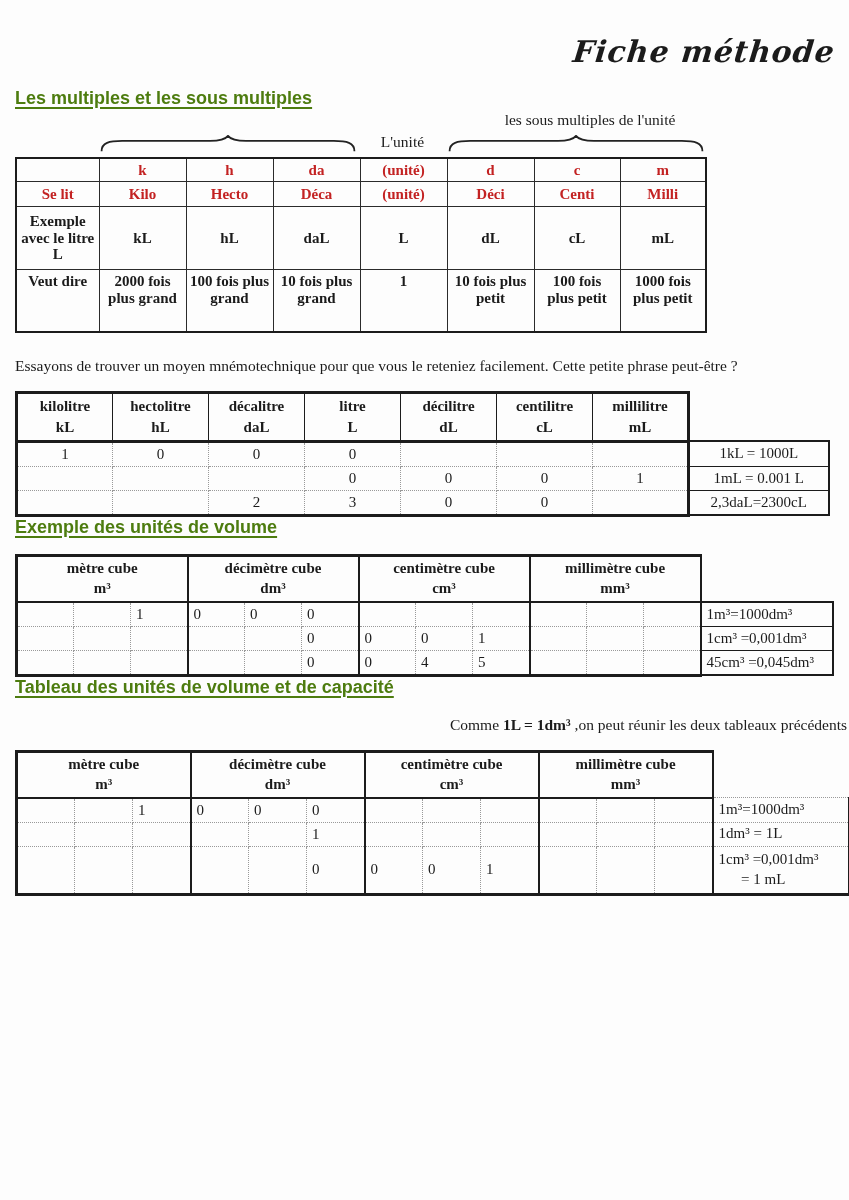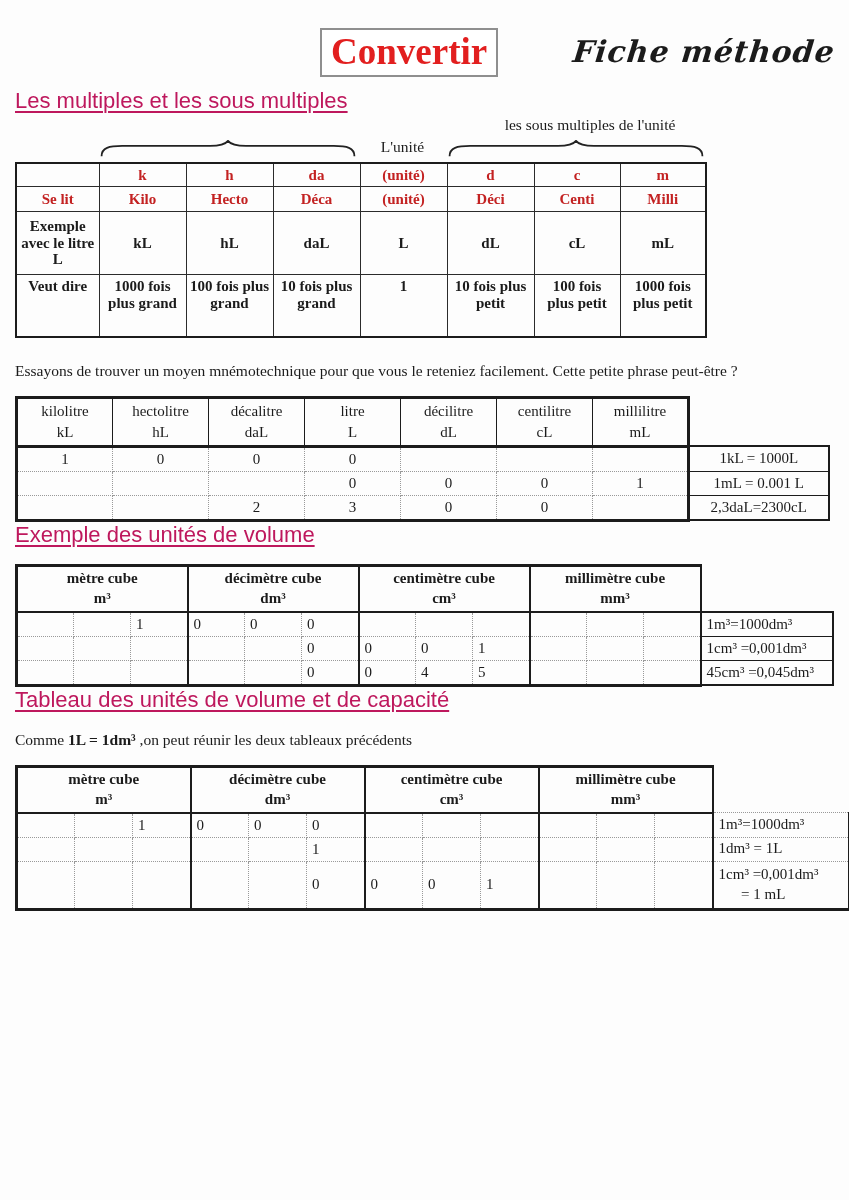--- a/index.html
+++ b/index.html
@@ -7,21 +7,21 @@
   .page{padding:26px 2px 0 15px;width:832px;}
 
   
   .topbar{position:relative;height:62px;}
   .convertir{position:absolute;left:305px;top:2px;border:2px solid #8f8f8f;background:#fff;
     padding:0 9px 2px;font-family:"Liberation Serif",serif;font-weight:bold;font-size:37px;color:#e21f1f;}
   .fiche{position:absolute;left:558px;top:8px;font-family:"DejaVu Serif",serif;font-style:italic;
     font-weight:bold;font-size:30px;letter-spacing:1px;transform:skewX(-6deg);}
 
   
-  h2.sec{font-family:"Liberation Sans",sans-serif;font-weight:normal;font-size:22px;color:#be185d;
+  h2.sec{font-family:"Liberation Sans",sans-serif;font-weight:bold;font-size:18px;color:#4d7c0f;
     margin:0;display:inline-block;text-decoration:underline;text-decoration-thickness:2px;text-underline-offset:3px;}
   .s1h{margin-top:30px;}
   .s2h{margin-top:46px;}
   .s3h{margin-top:46px;}
   .s4h{margin-top:42px;}
 
   
   .braces{position:relative;height:46px;margin-top:2px;font-size:15.5px;}
   .braces .lab{position:absolute;top:0;text-align:center;}
   .lab-mult{left:70px;width:285px;}
@@ -44,21 +44,21 @@
   .t1 tr.r3 td{height:62px;}
   .t1 tr.r4 td{height:58px;vertical-align:top;padding-top:3px;}
 
   
   .gridtbl td.d{border:1px dotted #999;height:23px;}
   .gridtbl tr.last td{border-bottom:3px solid #1c1c1c;}
 
   
   .t2{width:812px;margin-top:14px;}
   .t2 th.cap{border:1.5px solid #1c1c1c;border-top-width:3px;border-bottom-width:3px;
-    font-weight:normal;white-space:pre-line;height:46px;line-height:1.35;}
+    font-weight:bold;white-space:pre-line;height:46px;line-height:1.35;}
   .t2 th.cl{border-left-width:3px;}
   .t2 th.cr{border-right-width:3px;}
   .t2 th.free{border:none;}
   .t2 td.d{text-align:center;}
   .t2 td.d.cl{border-left:3px solid #1c1c1c;}
   .t2 td.d.cr{border-right:3px solid #1c1c1c;}
   .t2 td.eq{border:1.5px solid #1c1c1c;border-right-width:2.5px;text-align:center;}
   .t2 tr.first td.eq{border-top-width:2.5px;margin-left:26px;}
   .t2 tr.last td.eq{border-bottom-width:2.5px;}
 
@@ -81,30 +81,29 @@
     line-height:1.3;height:74px;}
   .t4 td.eqh{border:2.5px solid #1c1c1c;border-bottom:1px dotted #999;}
   .t4 td.eq{border-top:1px dotted #999;border-bottom:1px dotted #999;
     border-left:2.5px solid #1c1c1c;border-right:2.5px solid #1c1c1c;
     text-align:left;padding-left:5px;white-space:pre-wrap;line-height:1.3;}
   .t4 tr.tall td{height:46px;}
 
   
   .para{margin:22px 0 0;font-size:15.5px;text-align:justify;line-height:1.4;}
   .mnemo{margin:3px 0 0;font-size:15.5px;text-align:center;}
-  .comme{margin:18px 0 0;font-size:15.5px;}
+  .comme{margin:18px 0 0;font-size:15.5px;text-align:right;}
 </style>
 </head>
 <body>
 
 <div class="page">
 
   
   <div class="topbar">
-    <div class="convertir">Convertir</div>
     <div class="fiche">Fiche méthode</div>
   </div>
 
   
   <h2 class="sec s1h">Les multiples et les sous multiples</h2>
 
   <div class="braces">
     <div class="lab lab-smult">les sous multiples de l'unité</div>
     <div class="lunite">L'unité</div>
     <div class="brace brace-l">
@@ -156,21 +155,21 @@
       <td>kL</td>
       <td>hL</td>
       <td>daL</td>
       <td>L</td>
       <td>dL</td>
       <td>cL</td>
       <td>mL</td>
     </tr>
     <tr class="r4">
       <td>Veut dire</td>
-      <td>1000 fois plus grand</td>
+      <td>2000 fois plus grand</td>
       <td>100 fois plus grand</td>
       <td>10 fois plus grand</td>
       <td>1</td>
       <td>10 fois plus petit</td>
       <td>100 fois plus petit</td>
       <td>1000 fois plus petit</td>
     </tr>
   </tbody>
     </table>
 

